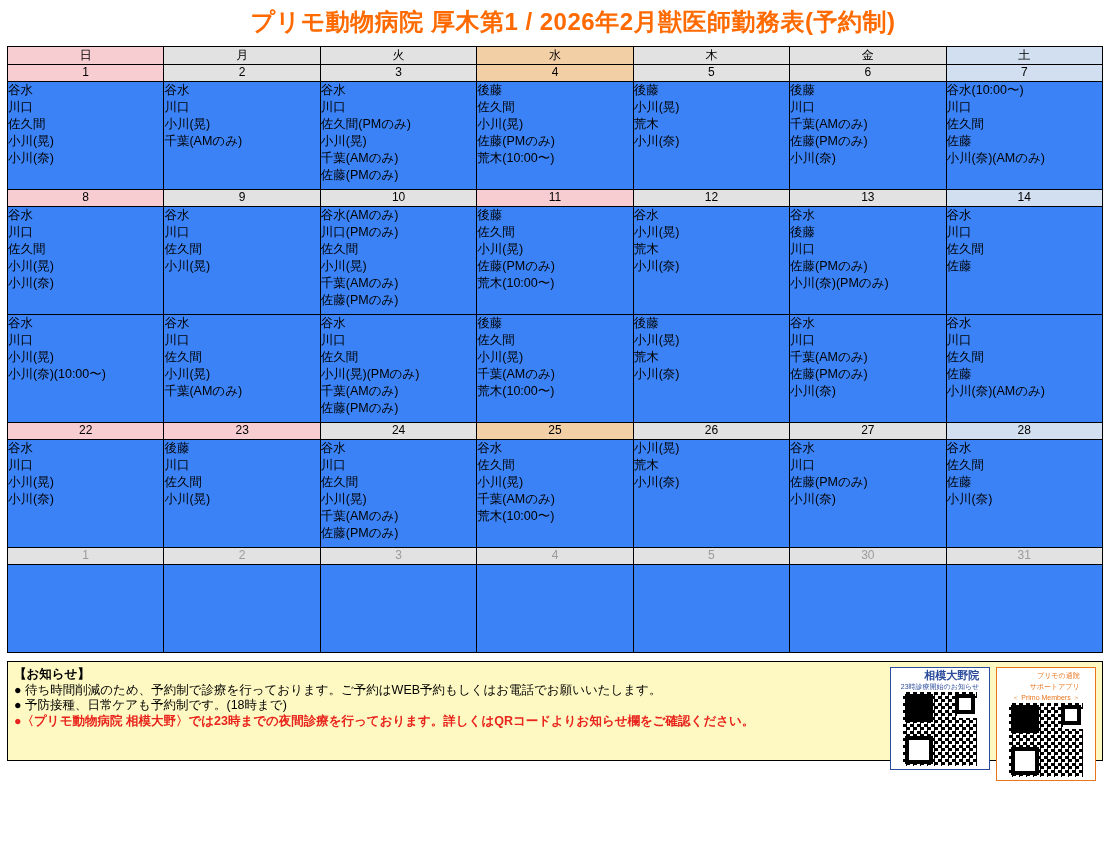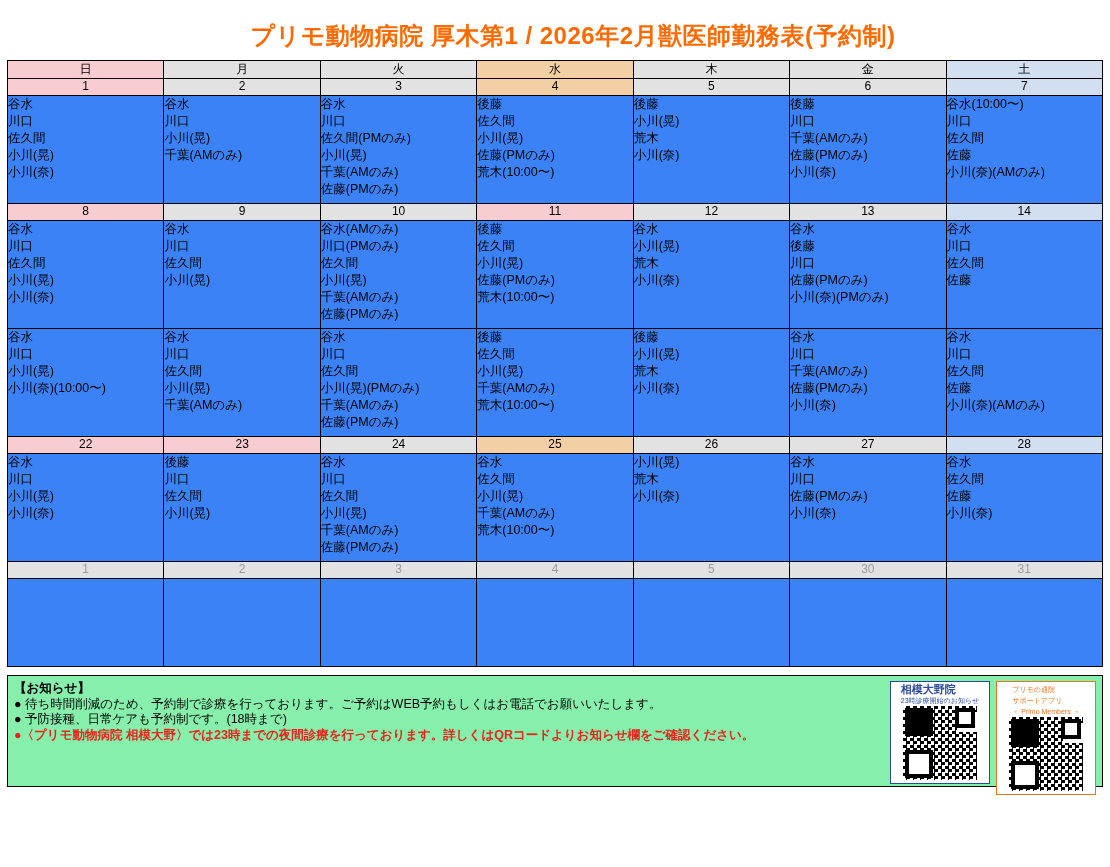--- a/index.html
+++ b/index.html
@@ -13,21 +13,21 @@
     width: 1110px; height: 867px;
     position: relative;
     overflow: hidden;
   }
   #title {
     text-align: center;
     color: #ff6a00;
     font-size: 24px;
     font-weight: bold;
     letter-spacing: 0.5px;
-    padding: 20px 0 8px 0;
+    padding: 6px 0 8px 0;
     white-space: nowrap;
     margin-left: 36px;
   }
   table.cal {
     border-collapse: collapse;
     table-layout: fixed;
     width: 1096px;
     margin: 0 7px;
     border: 1px solid #000;
   }
@@ -70,25 +70,25 @@
   }
   tr.r1 td.names { height: 108px; }
   tr.r2 td.names { height: 108px; }
   tr.r3 td.names { height: 108px; }
   tr.r4 td.names { height: 108px; }
   tr.r5 td.names { height: 88px; }
   .nm { white-space: nowrap; }
   #notice {
     margin: 8px 7px 0 7px;
     width: 1096px;
-    height: 112px;
+    height: 100px;
     border: 1px solid #000;
     position: relative;
     display: flex;
-    background: #86efac;
+    background: #fef9c3;
   }
   #notice-text {
     flex: 1;
     padding: 5px 6px 0 6px;
     font-size: 12.5px;
     line-height: 15.5px;
   }
   #notice-text .hdr { font-weight: bold; }
   #notice-text .ln { white-space: nowrap; }
   #notice-text .red { color: #e8241c; font-weight: bold; }
@@ -106,21 +106,21 @@
     align-items: center;
     padding: 2px 0 3px 0;
     background: #fff;
   }
   .qr-box.blue { border-color: #2a4b9b; }
   .qr-box.orange { border-color: #e8741c; }
   .qr-box.orange2 { border-color: #e8741c; }
   .qr-cap {
     font-size: 9px;
     line-height: 11px;
-    text-align: left;
+    text-align: right;
     font-weight: bold;
     color: #2a4b9b;
     margin-bottom: 0;
   }
   .qr-box.orange .qr-cap, .qr-box.orange2 .qr-cap { color: #e8741c; }
   .qr-cap .sm { font-size: 7px; font-weight: normal; display: block; }
   .qr-cap .big { font-size: 11px; display: block; }
   .qr-img {
     width: 74px; height: 74px;
     background:

